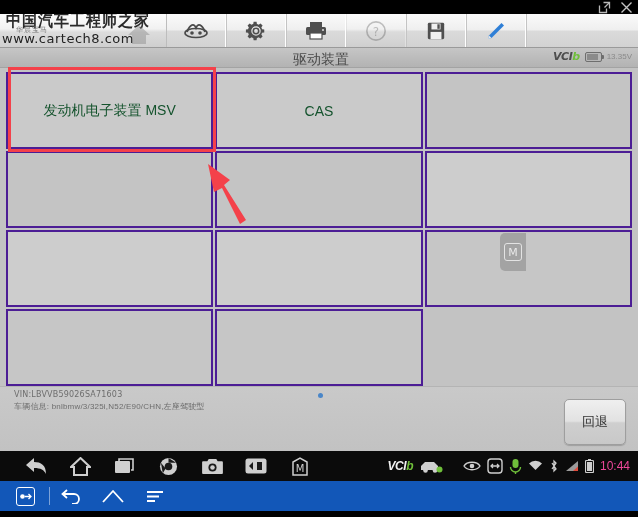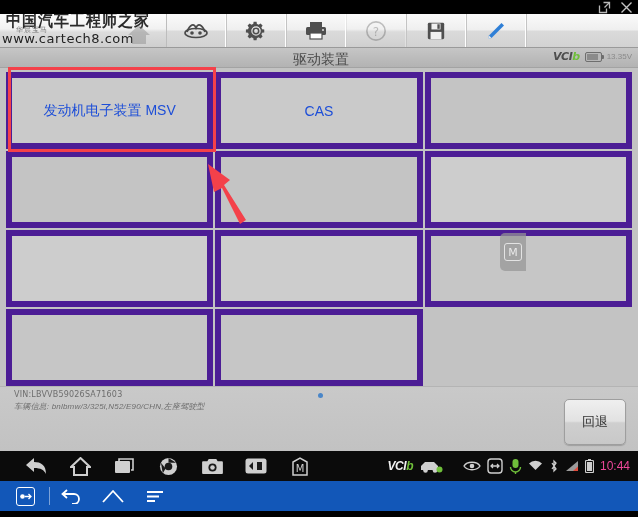--- a/index.html
+++ b/index.html
@@ -111,23 +111,23 @@
   }
   .grid {
     width: 100%; height: 100%;
     display: grid;
     grid-template-columns: repeat(3, 1fr);
     grid-template-rows: repeat(4, 1fr);
     gap: 2px;
   }
   .cell {
     display: flex; align-items: center; justify-content: center;
-    font-size: 14px; color: #1d4ed8;
+    font-size: 14px; color: #14532d;
     background: #c9c9c9;
-    border: 6px solid #4c1d95;
+    border: 2px solid #4c1d95;
   }
   .cell.r1 { background:#cacaca; }
   .cell.r2 { background:#c4c4c4; }
   .cell.r3 { background:#cdcdcd; }
   .cell.r4 { background:#c6c6c6; }
 
   
   .annot-rect {
     position: absolute; left: 8px; top: 67px; width: 208px; height: 85px;
     border: 3px solid #f4414a; pointer-events: none; z-index: 30;
@@ -155,21 +155,21 @@
     background: linear-gradient(to bottom,#c9c9c9 0%,#c2c2c2 100%);
     border-top: 1px solid #b4b4b4;
   }
   .vin-line {
     position: absolute; left: 14px; top: 3px;
     font-size: 8px; color: #6d6d6d; letter-spacing: .2px;
     font-family: "DejaVu Sans", sans-serif;
   }
   .veh-line {
     position: absolute; left: 14px; top: 14px;
-    font-size: 8px; color: #6d6d6d; letter-spacing: .2px; font-style: italic;
+    font-size: 8px; color: #6d6d6d; letter-spacing: .2px;
   }
   .pagedot {
     position: absolute; left: 318px; top: 393px;
     width: 5px; height: 5px; border-radius: 50%;
     background: #4a86c8; z-index: 12;
   }
   .btn-back {
     position: absolute; right: 12px; top: 12px;
     width: 62px; height: 46px;
     background: linear-gradient(to bottom,#efefef 0%,#e2e2e2 48%,#cfcfcf 52%,#c8c8c8 100%);

